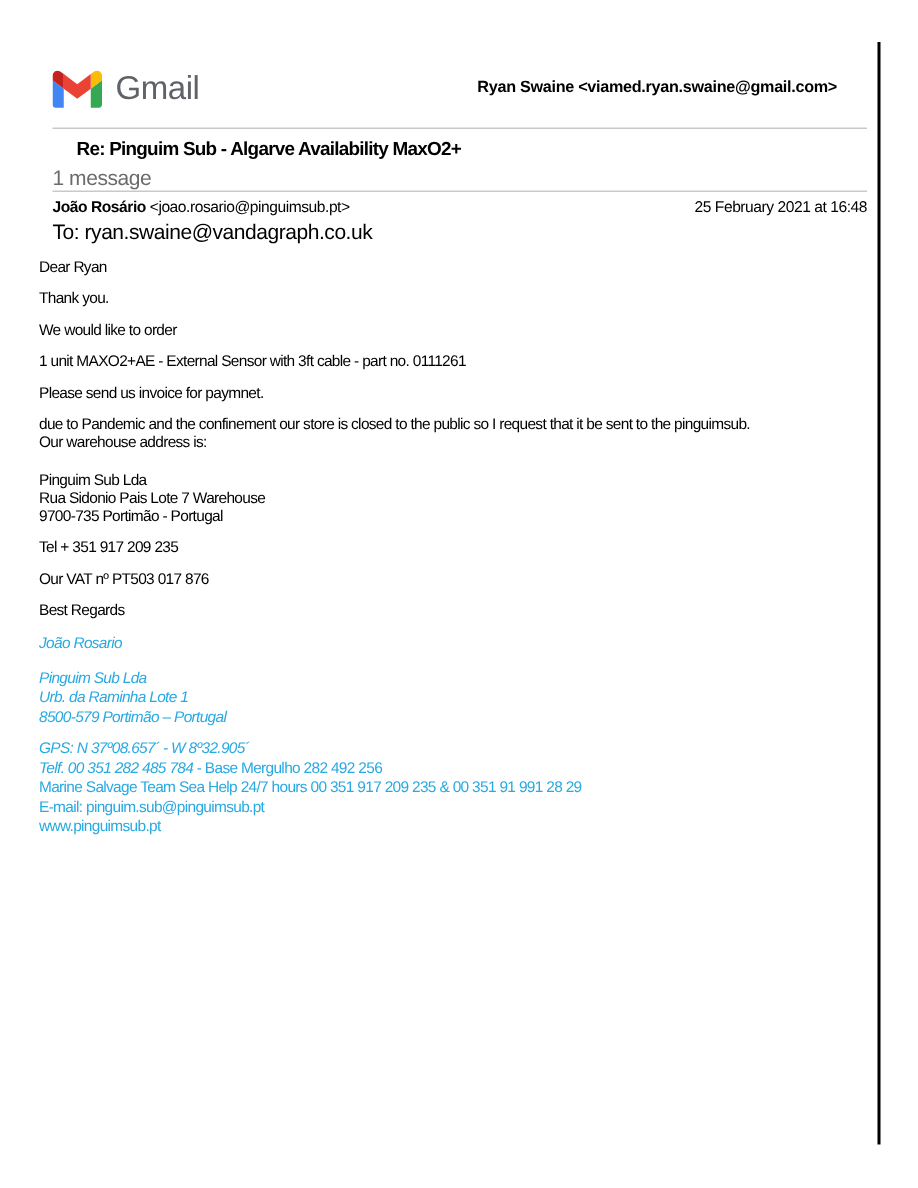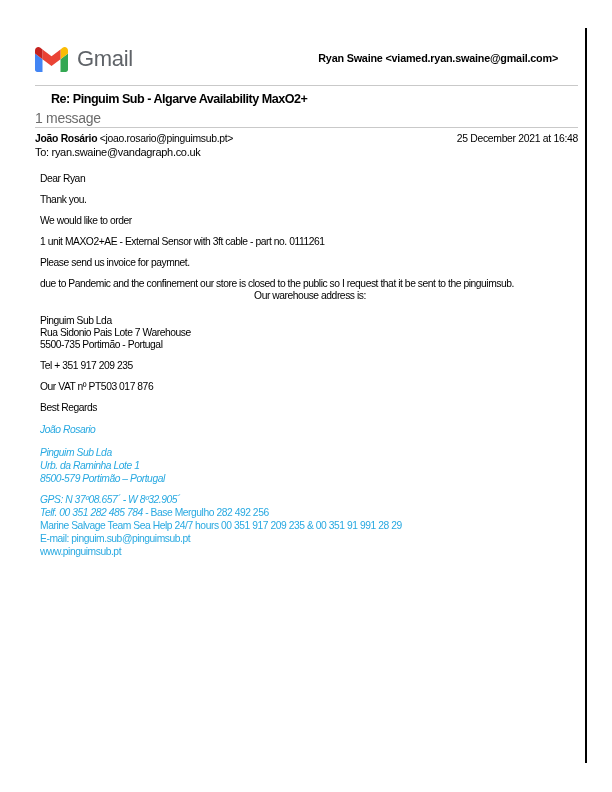--- a/index.html
+++ b/index.html
@@ -13,24 +13,24 @@
   .logo-row{position:absolute;left:35px;top:46px;display:flex;align-items:center;gap:9px;}
   .gmail-word{font-size:22px;color:#5f6368;letter-spacing:-0.3px;}
   .account{position:absolute;top:52px;right:34px;font-size:10.8px;font-weight:bold;letter-spacing:-0.2px;}
   .hr{position:absolute;left:35px;width:543px;border-top:1px solid #c9c9c9;height:0;}
   .hr1{top:85px;}
   .hr2{top:127px;}
   .subject{position:absolute;left:35px;top:92px;font-size:12.6px;font-weight:bold;letter-spacing:-0.5px;padding-left:16px;}
   .msgcount{position:absolute;left:35px;top:110px;font-size:14px;color:#6b6b6b;letter-spacing:-0.3px;}
   .from-row{position:absolute;left:35px;top:133px;width:543px;display:flex;justify-content:space-between;font-size:10.4px;letter-spacing:-0.3px;}
   .from-name{font-weight:bold;}
-  .to-row{position:absolute;left:35px;top:146px;font-size:11px;letter-spacing:-0.3px;}
+  .to-row{position:absolute;left:35px;top:146px;font-size:14px;letter-spacing:-0.3px;}
 
   
-  .body{position:absolute;left:40px;top:173px;width:540px;font-size:10.3px;line-height:12px;letter-spacing:-0.45px;}
+  .body{position:absolute;left:26px;top:173px;width:540px;font-size:10.3px;line-height:12px;letter-spacing:-0.45px;}
   .body p{margin:0 0 9px 0;white-space:nowrap;}
   .body p.gap-lg{margin-bottom:13px;}
   .body .ln{white-space:nowrap;}
 
   
   .sig{color:#29a9e1;margin-top:0;}
   .sig .ln{line-height:13px;white-space:nowrap;}
   .sig .it{font-style:italic;}
   .sig-name{margin-bottom:10px;}
   .sig-block1{margin-bottom:8px;}
@@ -67,38 +67,38 @@
 
   <div class="subject">Re: Pinguim Sub - Algarve Availability MaxO2+</div>
   <div class="msgcount">1 message</div>
 
   <div class="hr hr2"></div>
 
   <div class="from-row">
     <span>
       <span class="from-name">João Rosário</span><span> &lt;joao.rosario@pinguimsub.pt&gt;</span>
     </span>
-    <span>25 December 2021 at 16:48</span>
+    <span>25 February 2021 at 16:48</span>
   </div>
   <div class="to-row">To: ryan.swaine@vandagraph.co.uk</div>
 
   <div class="body">
     <p>Dear Ryan</p>
     <p>Thank you.</p>
     <p>We would like to order</p>
     <p>1 unit MAXO2+AE - External Sensor with 3ft cable - part no. 0111261</p>
     <p>Please send us invoice for paymnet.</p>
     <p class="gap-lg">
       <span class="ln" style="display:block;">due to Pandemic and the confinement our store is closed to the public so I request that it be sent to the pinguimsub.</span>
-      <span class="ln" style="display:block;text-align:center;">Our warehouse address is:</span>
+      <span class="ln" style="display:block;">Our warehouse address is:</span>
     </p>
     <p>
       <span class="ln" style="display:block;">Pinguim Sub Lda</span>
       <span class="ln" style="display:block;">Rua Sidonio Pais Lote 7 Warehouse</span>
-      <span class="ln" style="display:block;">5500-735 Portimão - Portugal</span>
+      <span class="ln" style="display:block;">9700-735 Portimão - Portugal</span>
     </p>
     <p>Tel + 351 917 209 235</p>
     <p>Our VAT nº PT503 017 876</p>
     <p>Best Regards</p>
 
     <div class="sig">
       <div class="ln it sig-name">João Rosario</div>
       <div class="sig-block1">
         <div class="ln it">Pinguim Sub Lda</div>
         <div class="ln it">Urb. da Raminha Lote 1</div>

